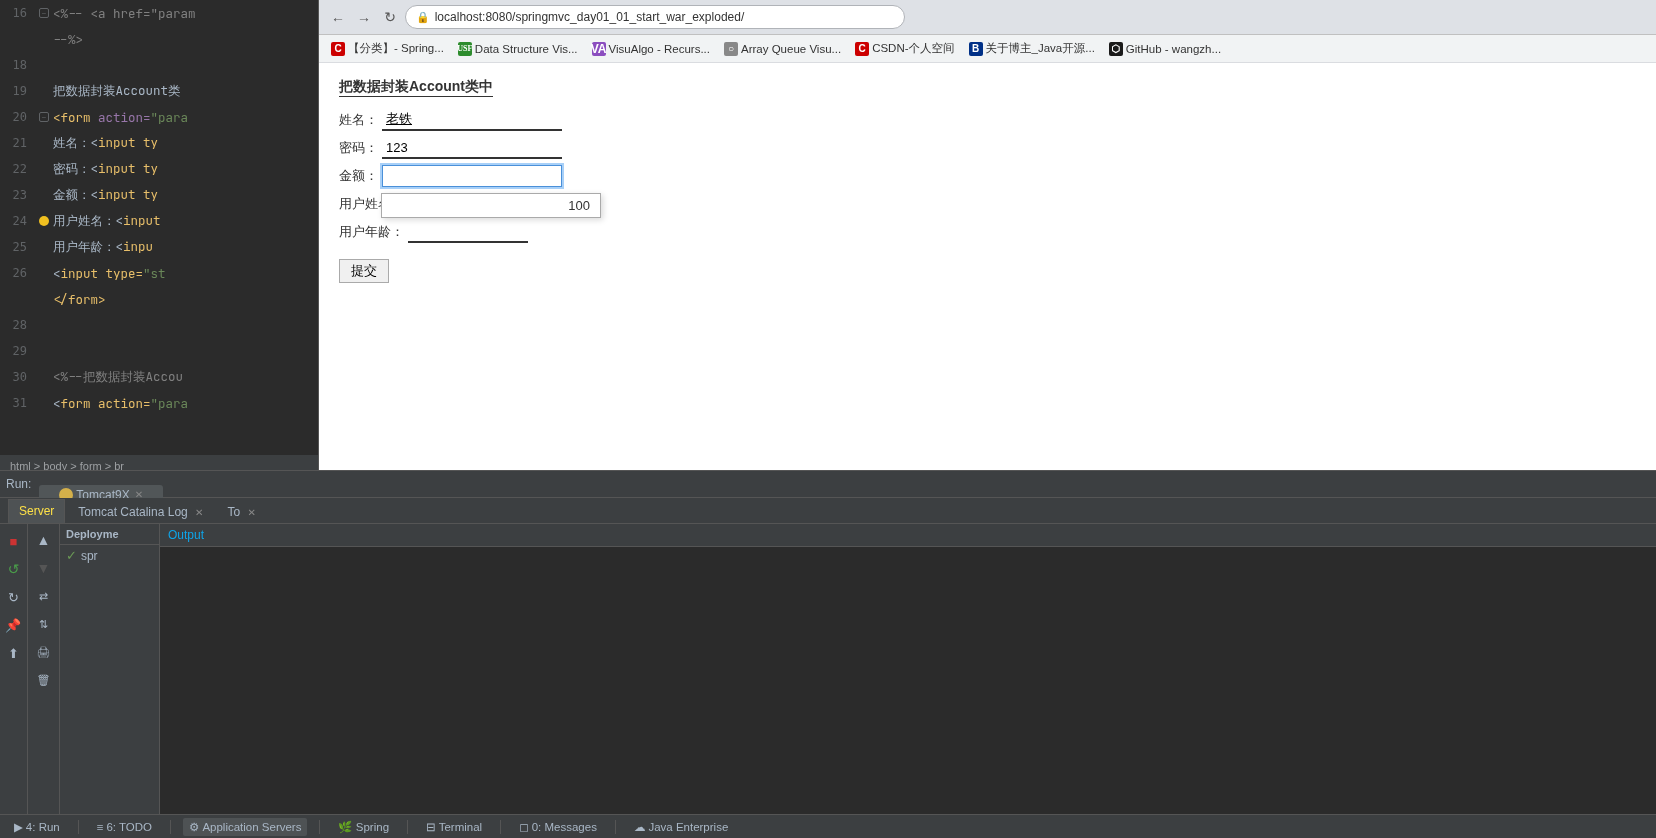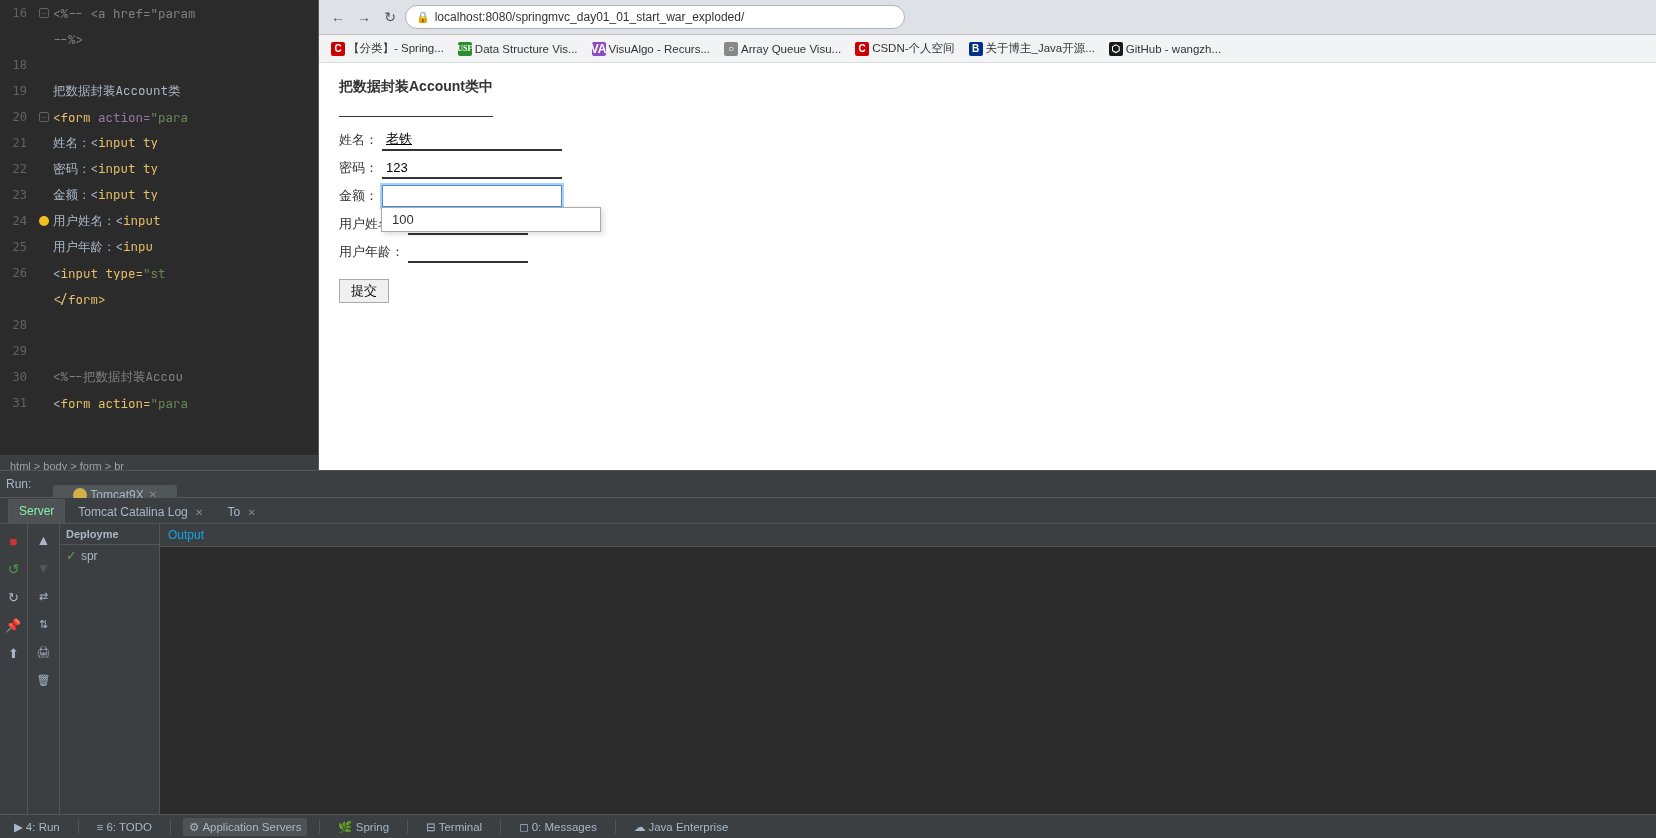--- a/index.html
+++ b/index.html
@@ -195,21 +195,21 @@
       height: calc(470px - 35px - 28px);
       overflow: hidden;
     }
 
     .page-title {
       font-size: 14px;
       font-weight: bold;
       color: #333;
       margin-bottom: 12px;
       border-bottom: 1px solid #333;
-      padding-bottom: 20px;
+      padding-bottom: 0;
       display: inline-block;
     }
 
     .form-container {
       display: flex;
       flex-direction: column;
       gap: 0;
     }
 
     .form-row {
@@ -288,21 +288,21 @@
 
     
     .run-toolbar {
       height: 28px;
       background: #3c3f41;
       border-top: 1px solid #555;
       border-bottom: 1px solid #555;
       display: flex;
       align-items: center;
       padding: 0 6px;
-      gap: 18px;
+      gap: 4px;
     }
 
     .run-label {
       color: #a9b7c6;
       font-size: 12px;
       margin-right: 4px;
     }
 
     .run-tab {
       display: flex;
@@ -353,21 +353,21 @@
       cursor: pointer;
       border: 1px solid transparent;
       border-bottom: none;
       margin-right: 2px;
     }
 
     .panel-tab.active {
       background: #4e5254;
       border-color: #555;
       border-bottom: 1px solid #4e5254;
-      color: #86efac;
+      color: #fde047;
     }
 
     .panel-tab-close {
       font-size: 10px;
       color: #888;
       margin-left: 4px;
     }
 
     
     .split-panel {
@@ -681,21 +681,21 @@
 
       <div class="form-row">
         <span class="form-label">密码：</span>
         <input class="form-input" type="text" value="123" style="border-bottom: 2px solid rgb(51, 51, 51);">
       </div>
 
       <div class="form-row">
         <span class="form-label">金额：</span>
         <input class="form-input focused" type="text" value="" style="border: 1px solid rgb(74, 144, 217); outline: rgb(168, 208, 248) solid 2px; outline-offset: 0px;">
 
-        <div class="autocomplete-dropdown" style="left:42px; top:22px;">
+        <div class="autocomplete-dropdown" style="left:42px; top:28px;text-align:right;">
           <div class="autocomplete-item">100</div>
         </div>
       </div>
 
       <div class="form-row">
         <span class="form-label">用户姓名：</span>
         <input class="form-input" type="text" value="" style="border-bottom: 2px solid rgb(51, 51, 51); width: 120px;">
       </div>
 
       <div class="form-row">

